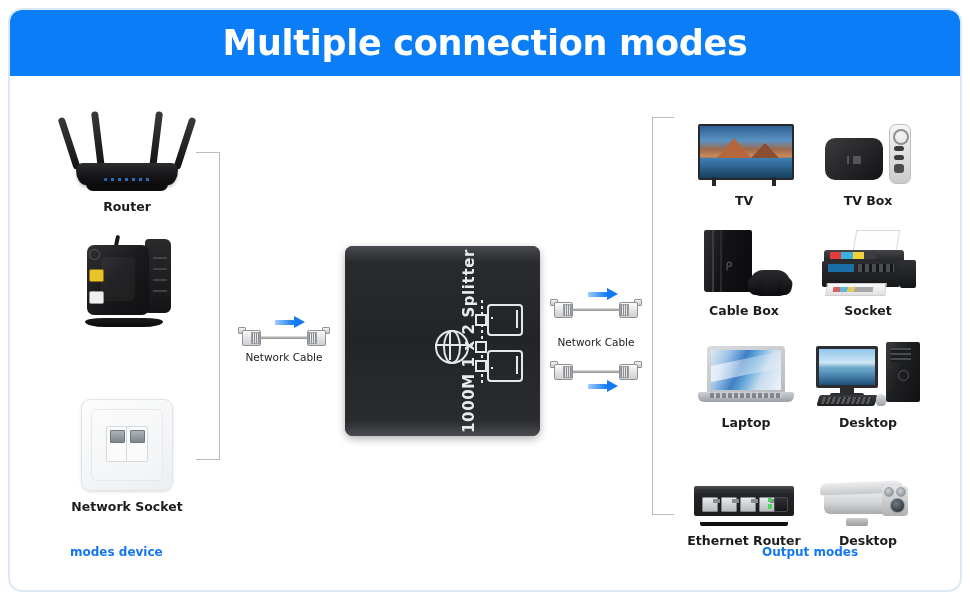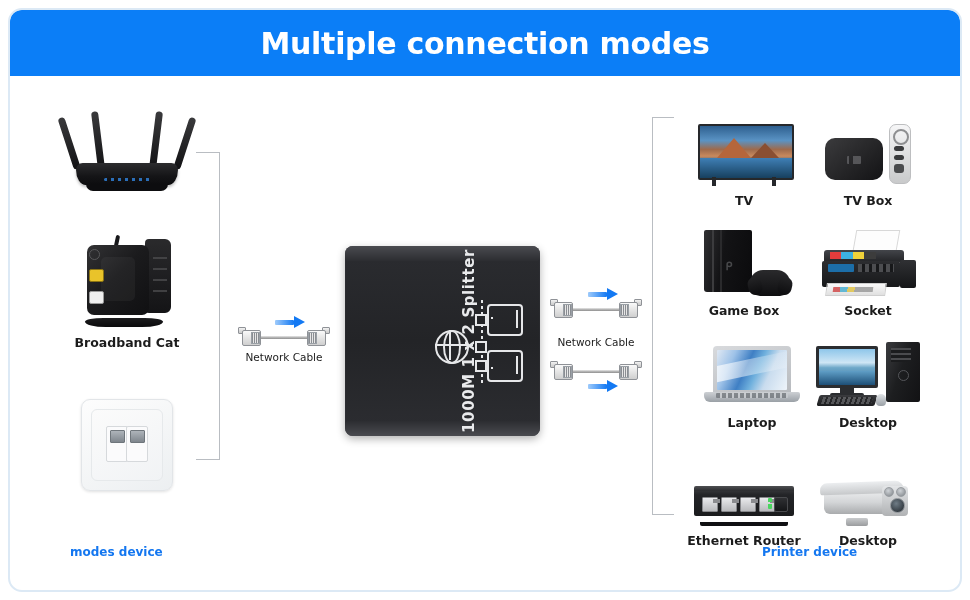--- a/index.html
+++ b/index.html
@@ -28,21 +28,21 @@
   .banner{
     position:absolute;
     left:0;top:0;
     width:100%;height:66px;
     background:#0b7ef7;
     border-radius:11px 11px 0 0;
     display:flex;align-items:center;justify-content:center;
   }
   .banner-title{
     color:#ffffff;
-    font-size:30px;
+    font-size:35px;
     font-weight:bold;
     letter-spacing:-0.3px;
     font-family:"DejaVu Sans", sans-serif;
   }
 
   
   .dev-label{
     font-size:12.5px;
     font-weight:bold;
     color:#1c1c1c;
@@ -601,47 +601,48 @@
           <div class="router">
             <div class="ant a1"></div>
               <div class="ant a2"></div>
             <div class="ant a3"></div>
               <div class="ant a4"></div>
             <div class="body"></div>
             <div class="leds"></div>
             <div class="foot"></div>
           </div>
         </div>
+        <div class="dev-label">Router</div>
       </div>
 
       <div class="left-item" style="top:136px;">
         <div class="left-art">
           <div class="modem">
             <div class="ant2"></div>
             <div class="back"></div>
             <div class="sleds"></div>
             <div class="front"></div>
             <div class="panel"></div>
             <div class="knob"></div>
             <div class="port-y"></div>
             <div class="port-w"></div>
             <div class="stand"></div>
           </div>
         </div>
-        <div class="dev-label">Broadband Cat</div>
       </div>
 
       <div class="left-item" style="top:300px;">
         <div class="left-art">
           <div class="socket">
             <div class="inner"></div>
             <div class="jack j1"></div>
             <div class="jack j2"></div>
           </div>
         </div>
+        <div class="dev-label">Network Socket</div>
       </div>
     </div>
 
     <div class="bracket" style="left:186px;top:142px;width:24px;height:308px;">
       <div class="vline" style="right:0;"></div>
       <div class="tick" style="left:0;top:0;width:24px;"></div>
       <div class="tick" style="left:0;bottom:0;width:24px;"></div>
     </div>
 
     <div>
@@ -768,40 +769,40 @@
       </div>
 
       <div class="grid-cell" style="left:10px;top:110px;">
         <div class="cell-art">
           <div class="gamebox">
             <div class="tower"></div>
             <div class="logo">ᑭ</div>
             <div class="pad"></div>
           </div>
         </div>
-        <div class="dev-label">Game Box</div>
+        <div class="dev-label">Cable Box</div>
       </div>
 
       <div class="grid-cell" style="left:134px;top:110px;">
         <div class="cell-art">
           <div class="printer">
             <div class="paper"></div>
             <div class="lid"></div>
             <div class="colorbar"></div>
             <div class="body"></div>
             <div class="panel"></div>
             <div class="keys"></div>
             <div class="tank"></div>
             <div class="out"></div>
           </div>
         </div>
         <div class="dev-label">Socket</div>
       </div>
 
-      <div class="grid-cell" style="left:18px;top:222px;">
+      <div class="grid-cell" style="left:12px;top:222px;">
         <div class="cell-art">
           <div class="laptop">
             <div class="lid">
                 <div class="scr"></div>
               </div>
             <div class="base"></div>
             <div class="keys"></div>
           </div>
         </div>
         <div class="dev-label">Laptop</div>
@@ -852,16 +853,16 @@
               <div class="ir2"></div>
             <div class="lens"></div>
             <div class="mount"></div>
           </div>
         </div>
         <div class="dev-label">Desktop</div>
       </div>
     </div>
 
     <div class="side-tag" style="left:60px;top:535px;">modes device</div>
-    <div class="side-tag" style="left:752px;top:535px;">Printer device</div>
+    <div class="side-tag" style="left:752px;top:535px;">Output modes</div>
 
   </div>
 </div>
 
 </body></html>

